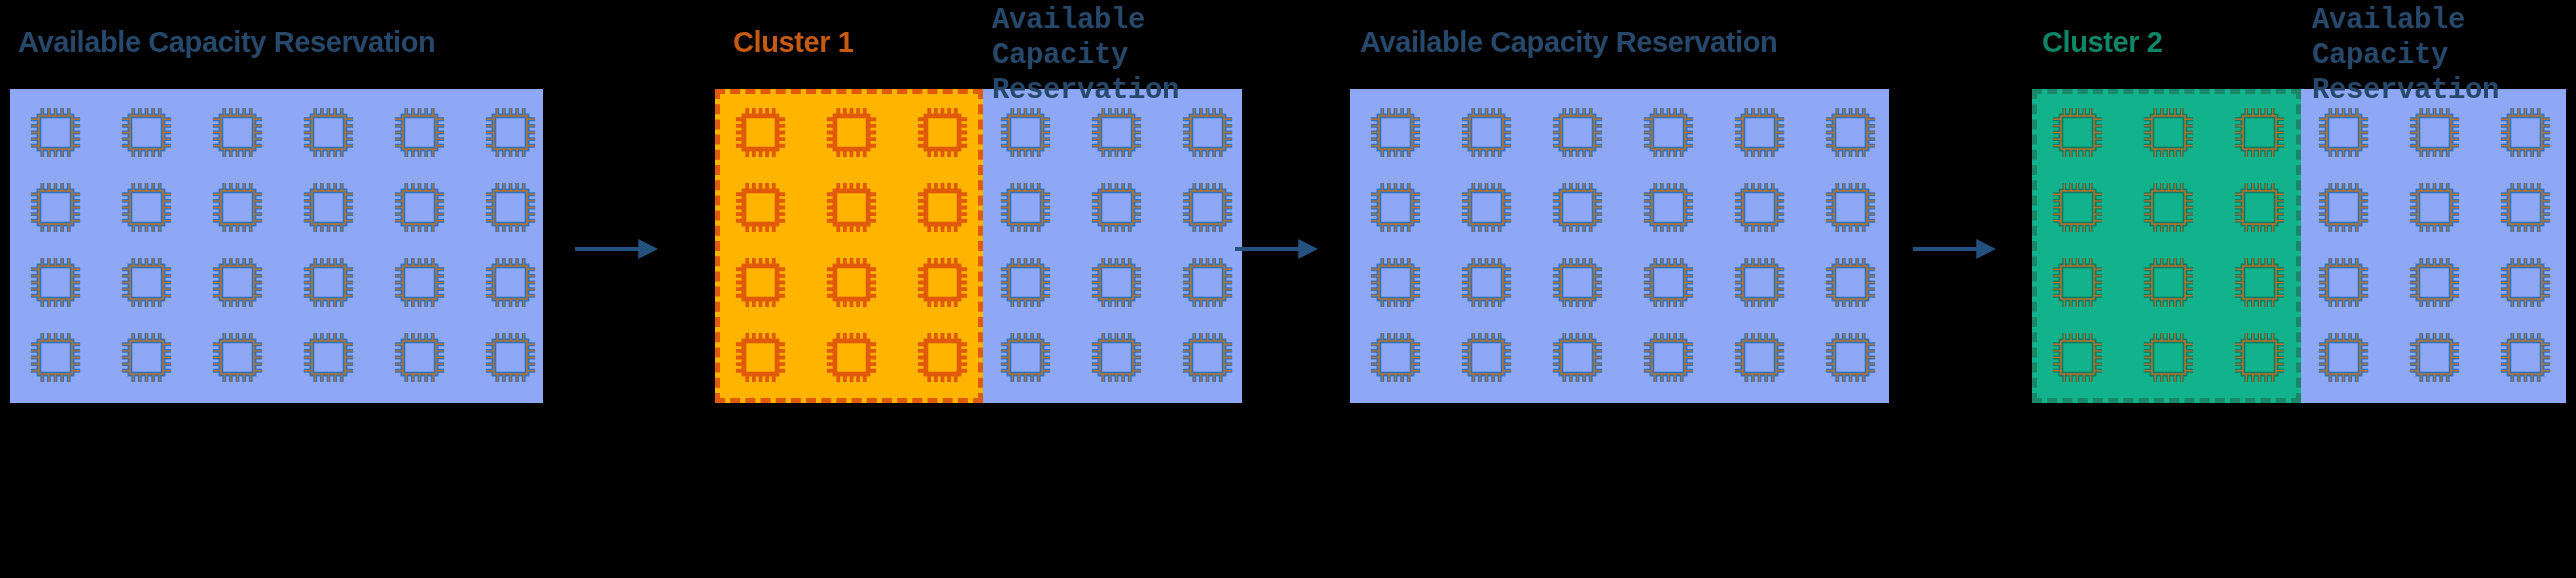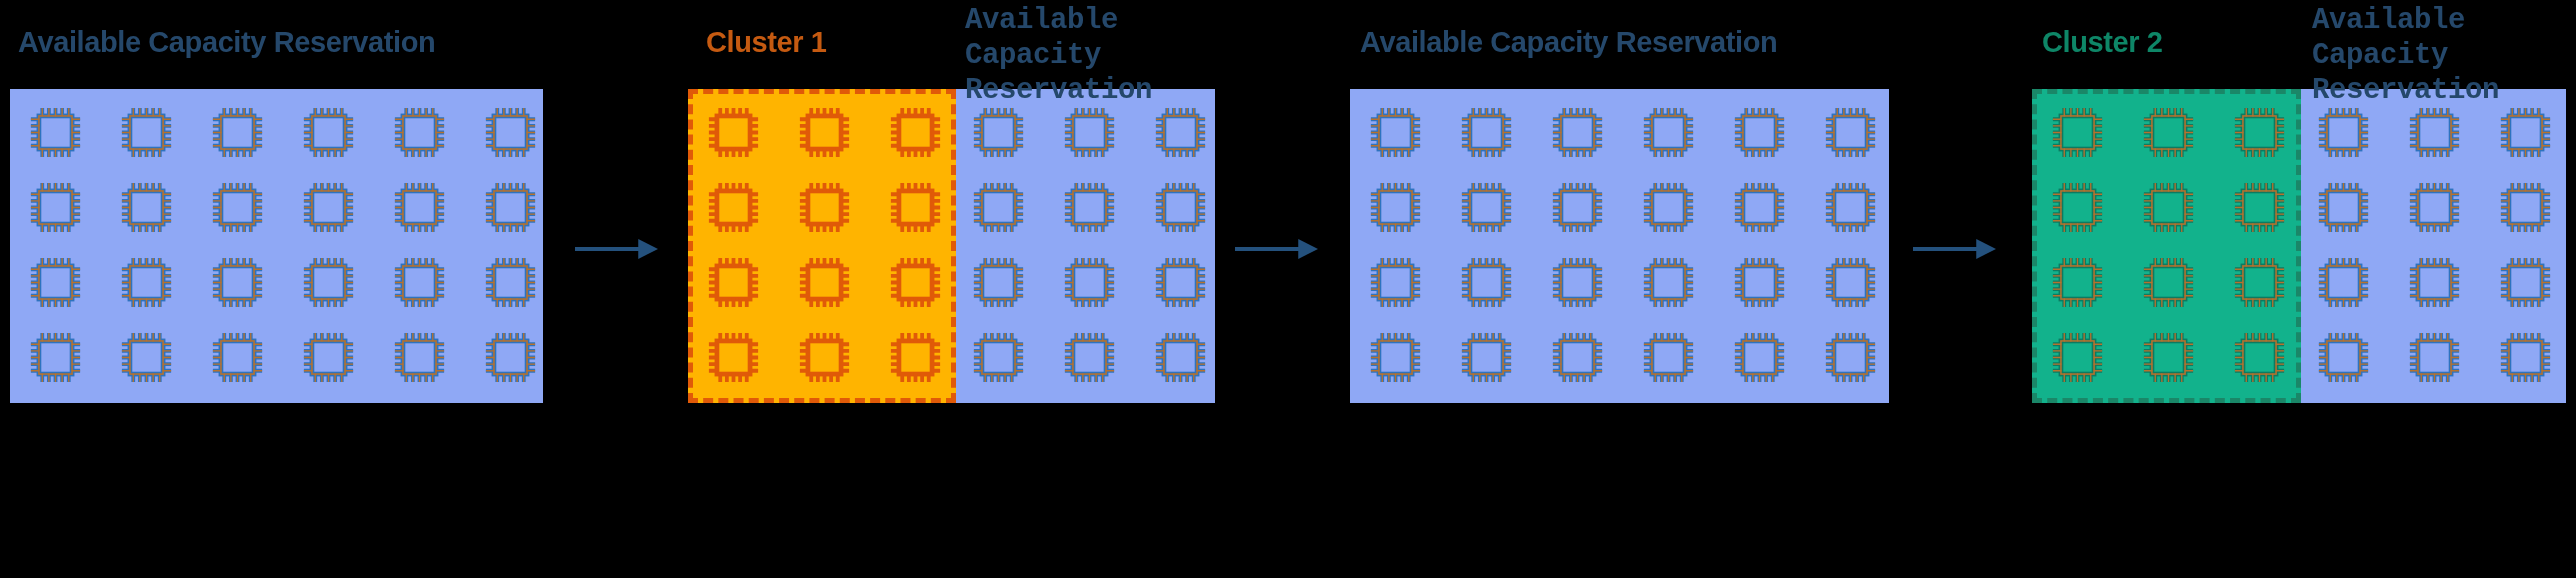--- a/index.html
+++ b/index.html
@@ -223,21 +223,21 @@
     </div>
   </section>
 
   <div class="arrow" style="left:575px;">
     <svg width="83" height="22" viewBox="0 0 84 22">
       <line x1="0" y1="11" x2="66" y2="11"></line>
       <polygon points="64,1 84,11 64,21"></polygon>
     </svg>
   </div>
 
-  <section class="group" style="left:688px; width:527px;">
+  <section class="group" style="left:715px; width:527px;">
     <div class="titlebar">
       <h2 class="title cluster1" style="left:18px;">Cluster 1</h2>
       <h2 class="title twoline" style="left:277px; width:250px;"><span>Available Capacity</span><br>
           <span>Reservation</span></h2>
     </div>
     <div class="panels">
       <div class="panel cluster1" style="width: 268px; --cols: 3;">
           <svg class="chip" viewBox="0 0 56 56" width="53" height="53">
             <rect x="10.5" y="10.5" width="35" height="35" fill="none" stroke="#E05A08" stroke-width="5"></rect>
             <path d="M14 2V11M14 54V45M2 14H11M54 14H45M21 2V11M21 54V45M2 21H11M54 21H45M28 2V11M28 54V45M2 28H11M54 28H45M35 2V11M35 54V45M2 35H11M54 35H45M42 2V11M42 54V45M2 42H11M54 42H45" stroke="#E05A08" stroke-width="4" fill="none"></path>

